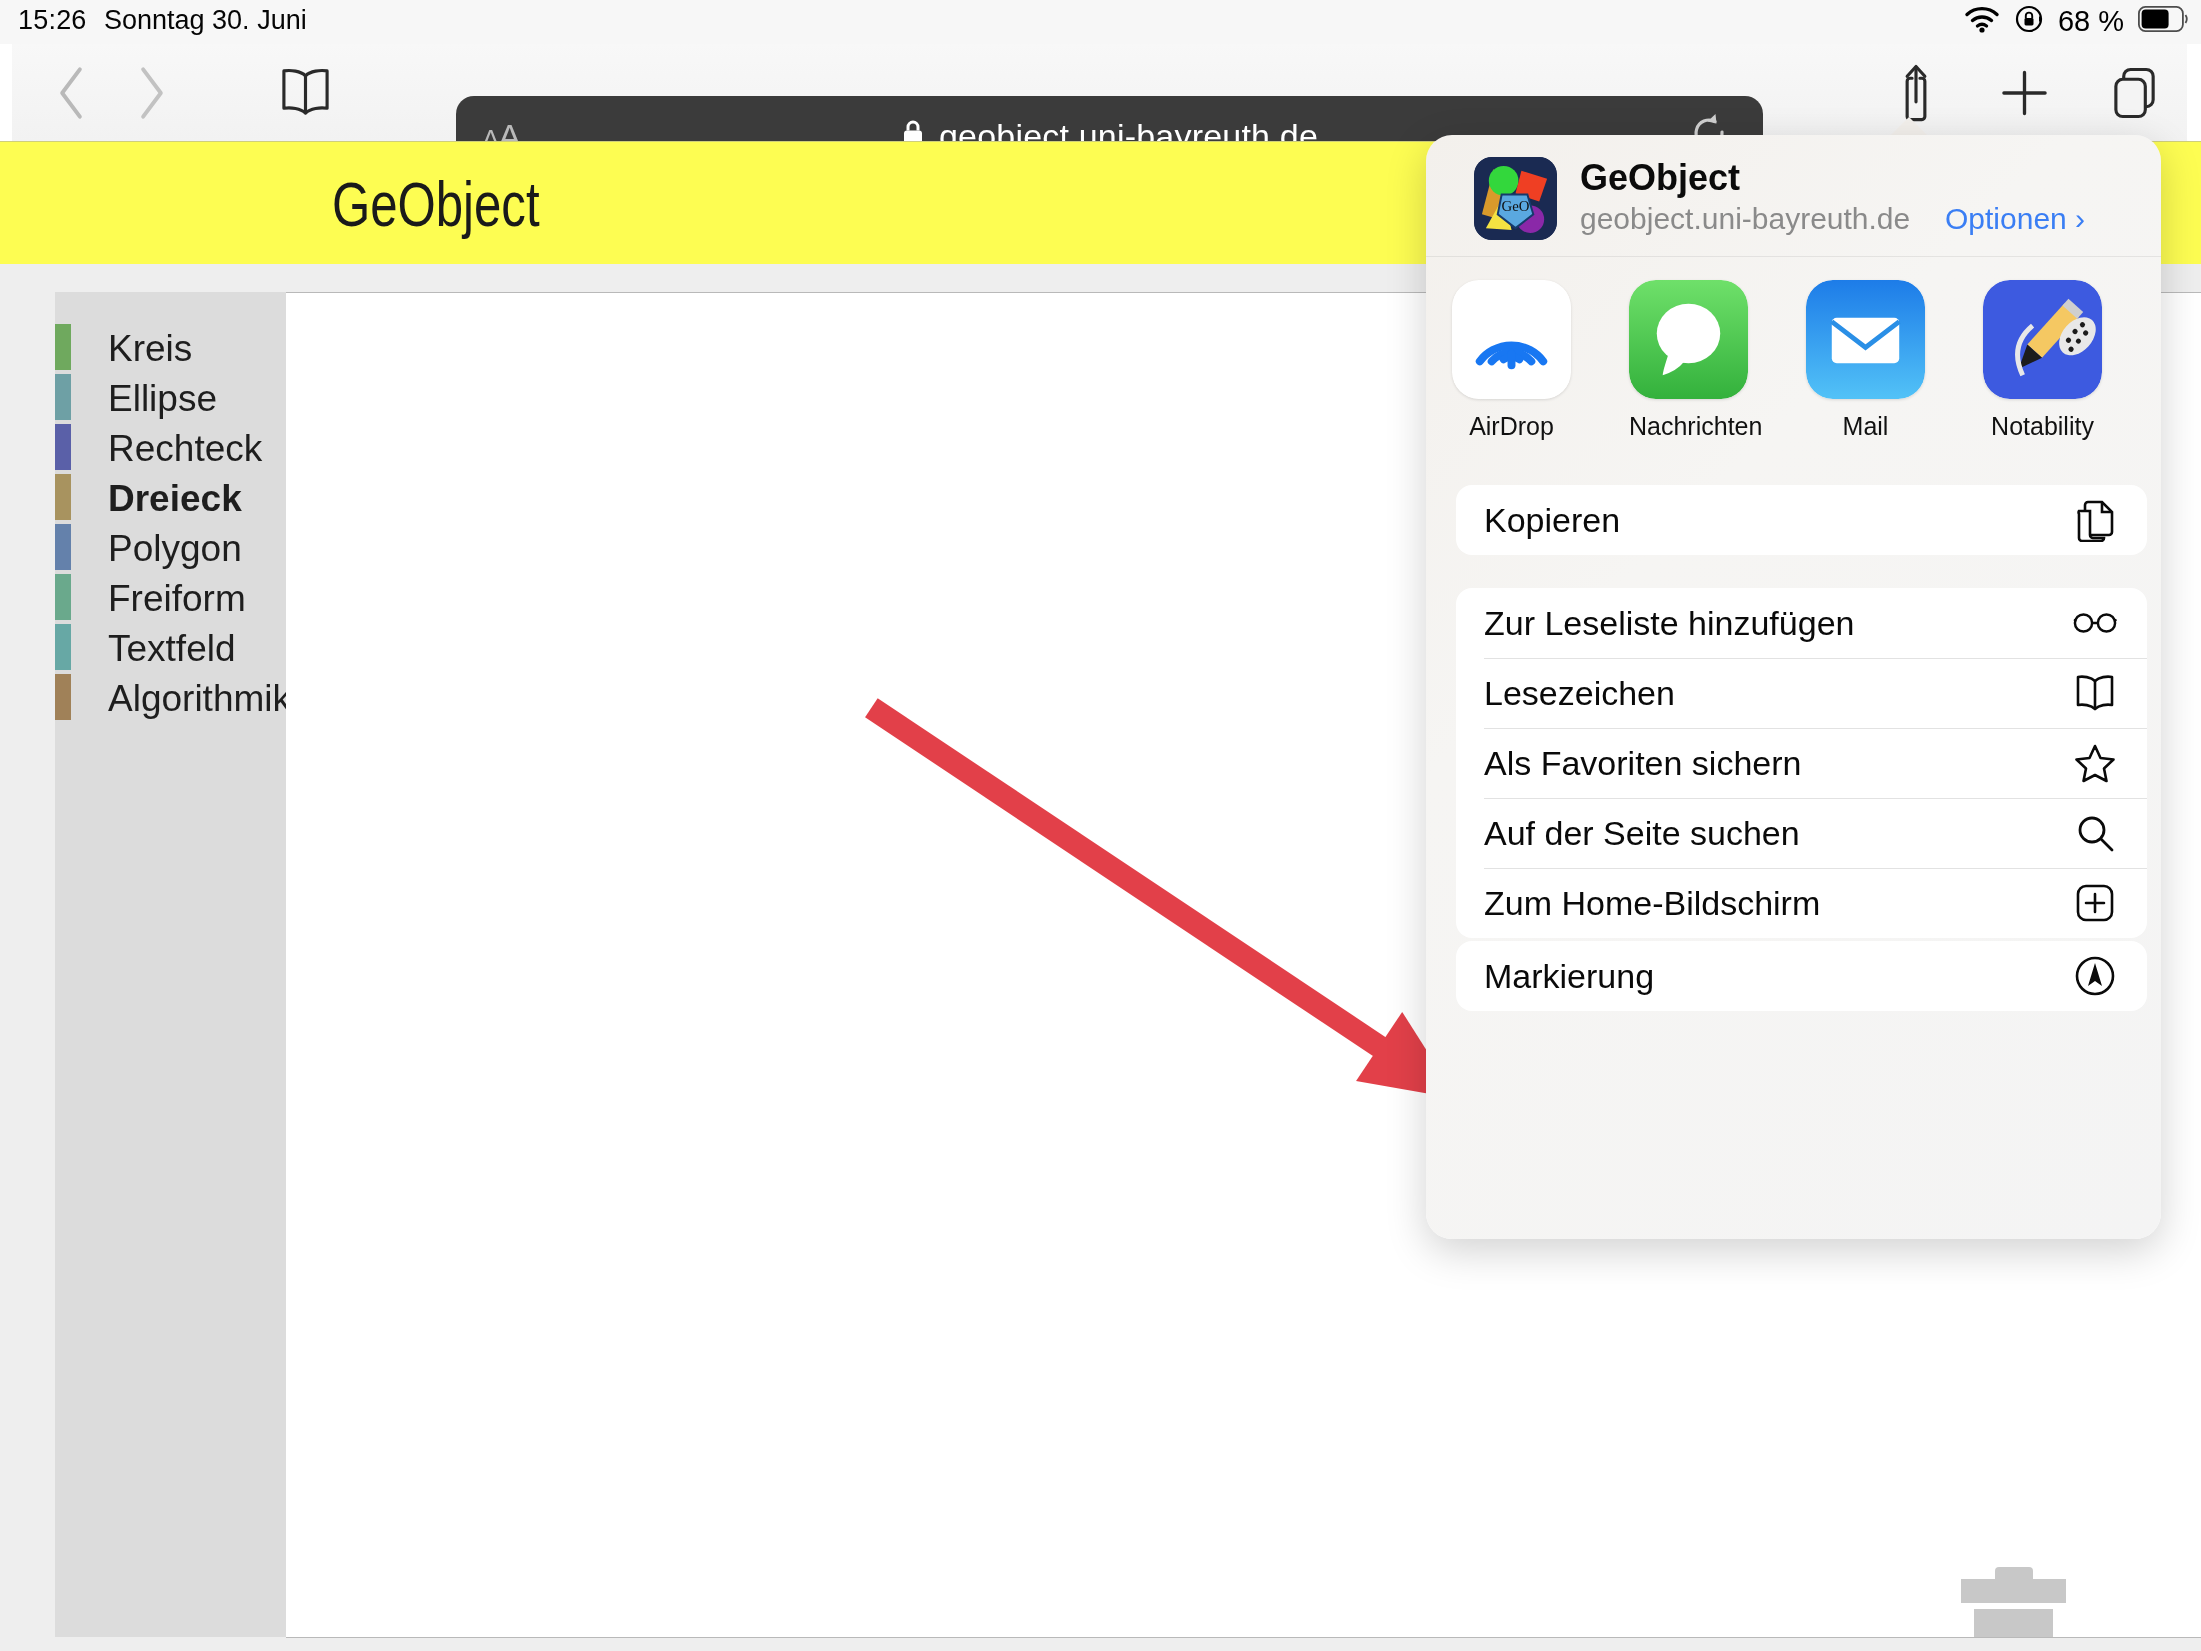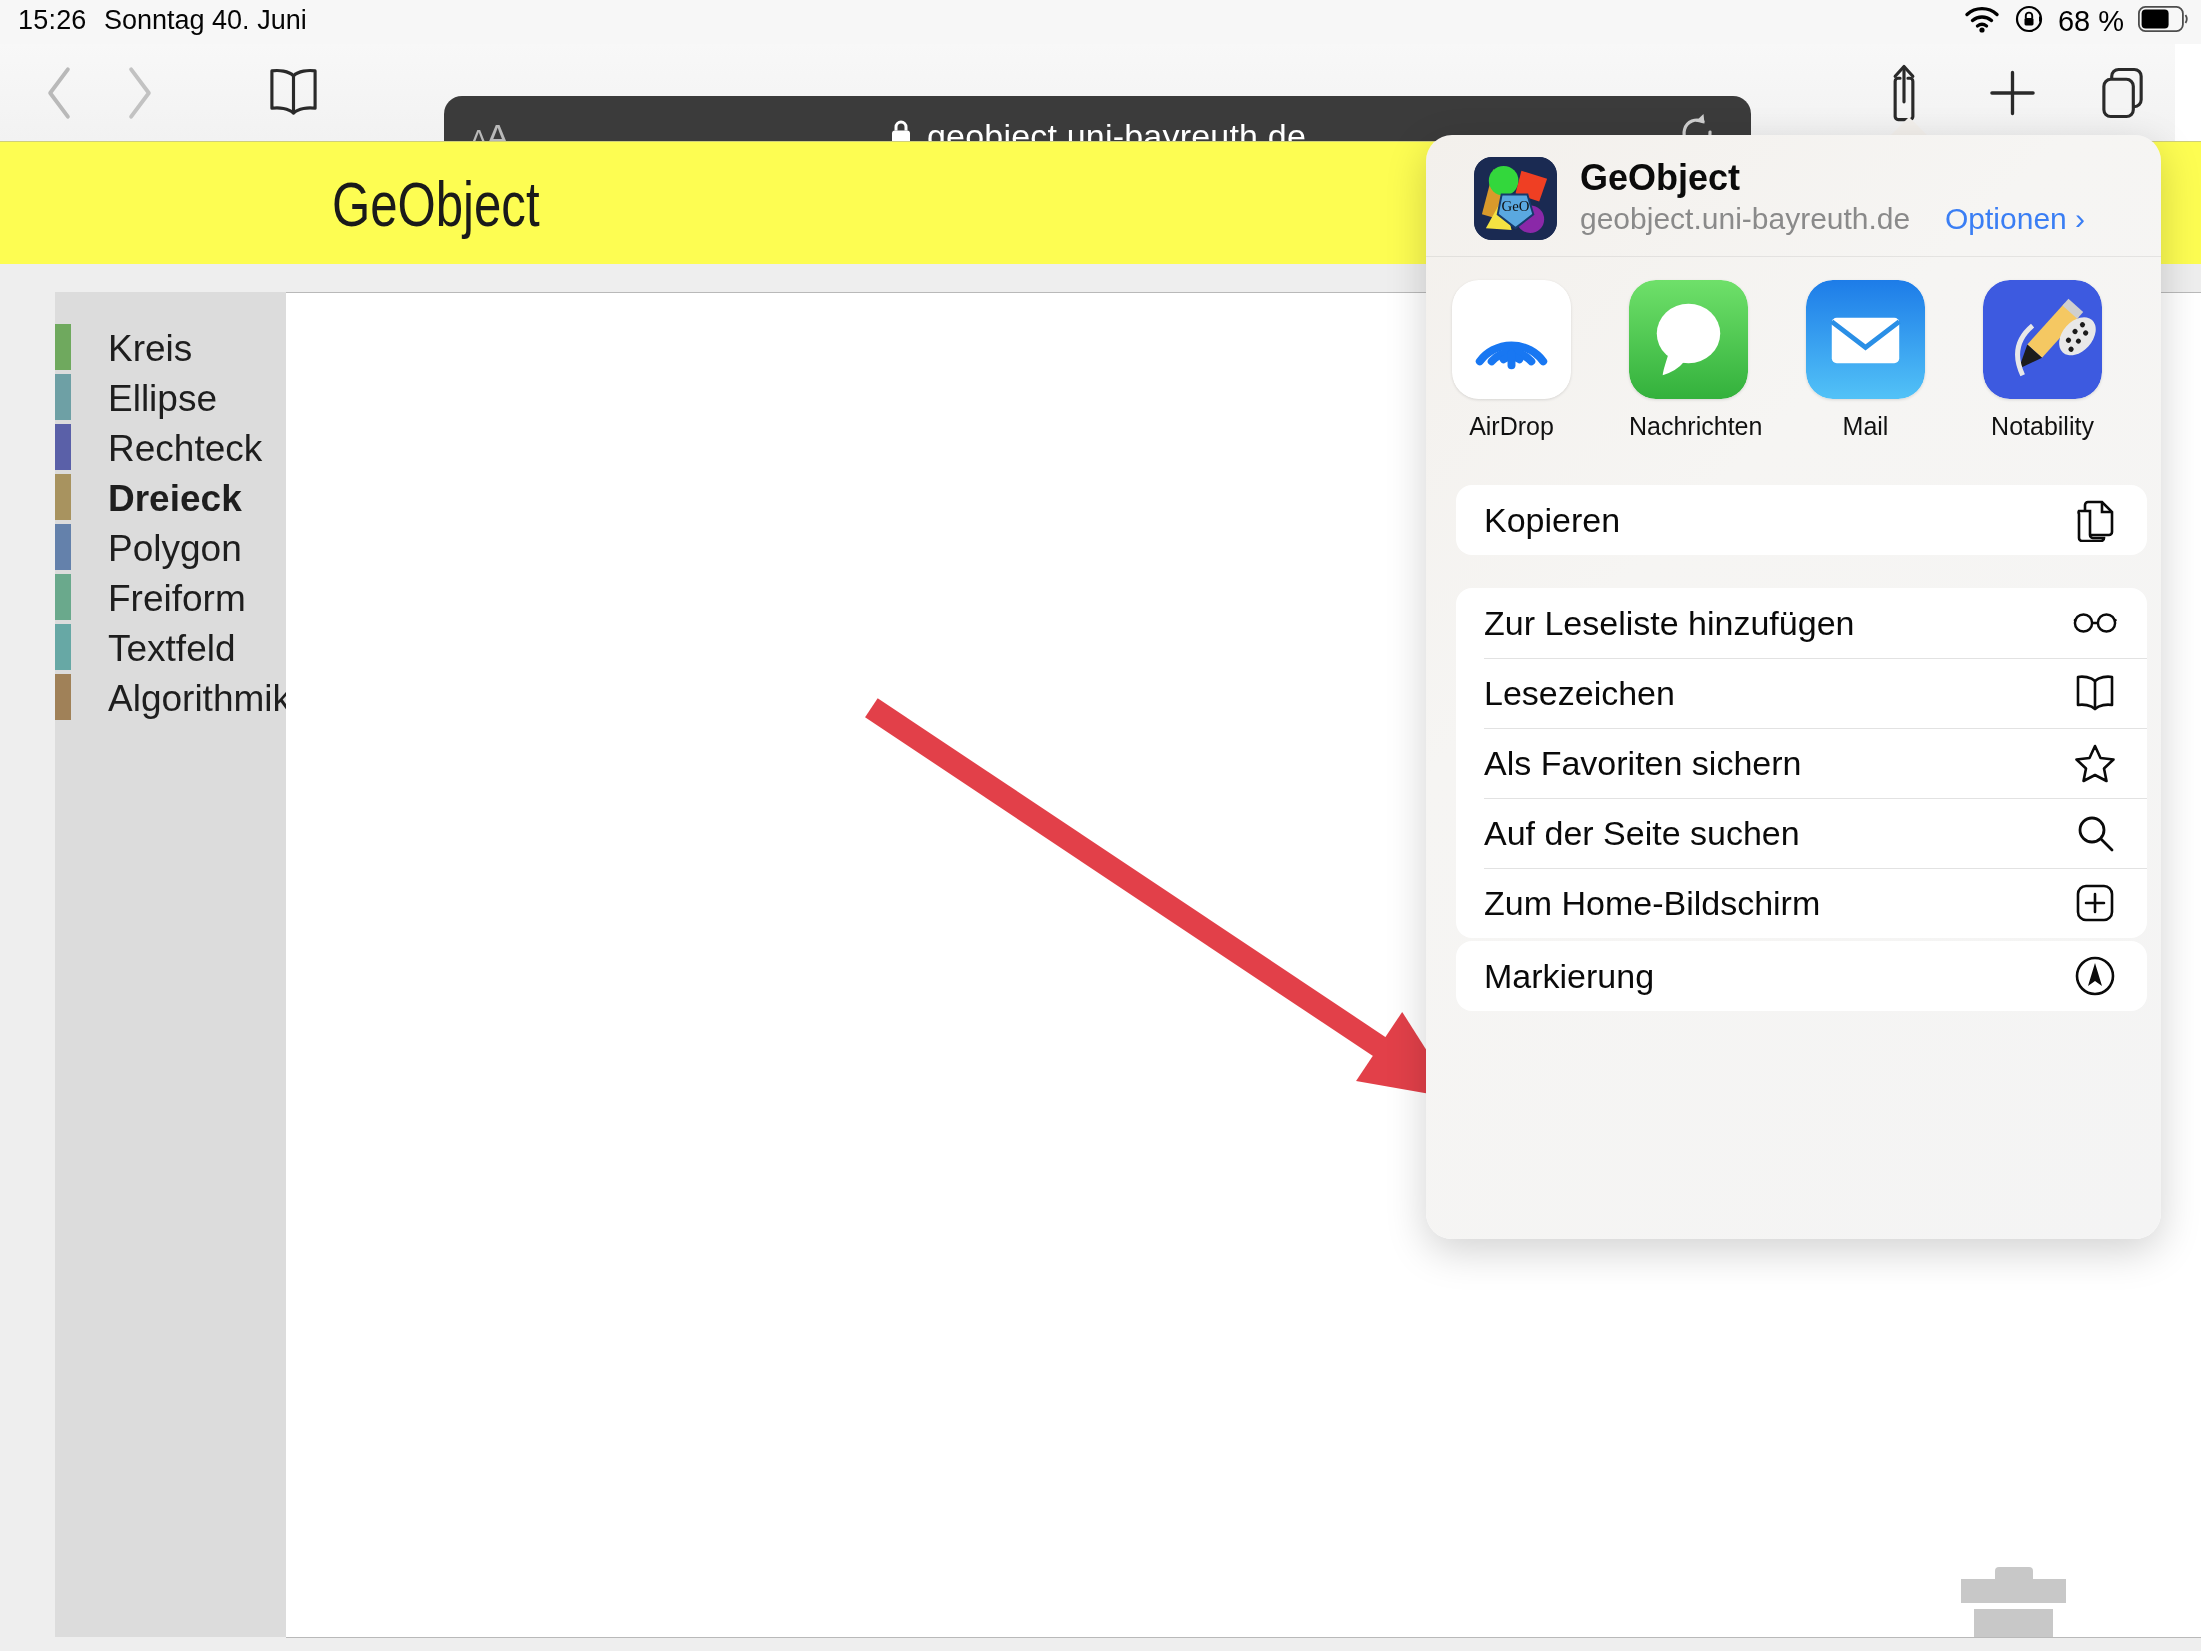--- a/index.html
+++ b/index.html
@@ -12,21 +12,21 @@
   #statusbar { position:absolute; left:0; top:0; width:2202px; height:44px;
     background:#f7f7f7; }
   #sb-time { position:absolute; left:18px; top:5px; font-size:27px; color:#050505;
     font-weight:400; letter-spacing:0.2px; }
   #sb-date { position:absolute; left:104px; top:5px; font-size:27px; color:#050505; }
   #sb-right { position:absolute; right:14px; top:4px; display:flex; align-items:center; gap:14px; }
   .sb-glyph { display:block; }
   #sb-batt-txt { font-size:29px; color:#000; }
 
   
-  #toolbar { position:absolute; left:0; top:44px; width:2175px; height:97px;
+  #toolbar { position:absolute; left:12px; top:44px; width:2175px; height:97px;
     background:linear-gradient(to bottom,#f8f8f8 0%,#f2f2f2 100%); }
   .tb-icon { position:absolute; top:50%; transform:translateY(-50%);
     display:flex; align-items:center; justify-content:center; }
   #tb-back { left:30px; width:59px; height:59px; }
   #tb-fwd  { left:109px; width:59px; height:59px; }
   #tb-book { left:259px; width:69px; height:69px; }
   #tb-share{ left:1869px; width:69px; height:69px; }
   #tb-plus { left:1978px; width:69px; height:69px; }
   #tb-tabs { left:2089px; width:69px; height:69px; }
 
@@ -119,21 +119,21 @@
   #g2 { top:453px; }
   #g3 { top:806px; }
 </style>
 </head>
 <body>
 
 <div id="root">
 
   <div id="statusbar">
     <div id="sb-time">15:26</div>
-    <div id="sb-date">Sonntag 40. Juni</div>
+    <div id="sb-date">Sonntag 30. Juni</div>
     <div id="sb-right">
       <span class="sb-glyph">
         <svg width="36" height="28" viewBox="0 0 36 28">
           <path d="M3 9.5 A22 22 0 0 1 33 9.5" stroke="#000" stroke-width="3.4" fill="none" stroke-linecap="round"></path>
           <path d="M8.5 15.5 A14.5 14.5 0 0 1 27.5 15.5" stroke="#000" stroke-width="3.4" fill="none" stroke-linecap="round"></path>
           <path d="M13.5 21 A7.5 7.5 0 0 1 22.5 21" stroke="#000" stroke-width="3.4" fill="none" stroke-linecap="round"></path>
           <circle cx="18" cy="25" r="2.6" fill="#000"></circle>
         </svg>
       </span>
       <span class="sb-glyph">

